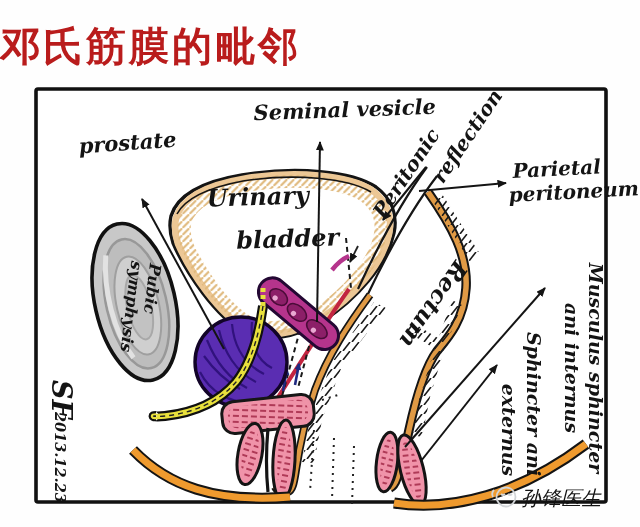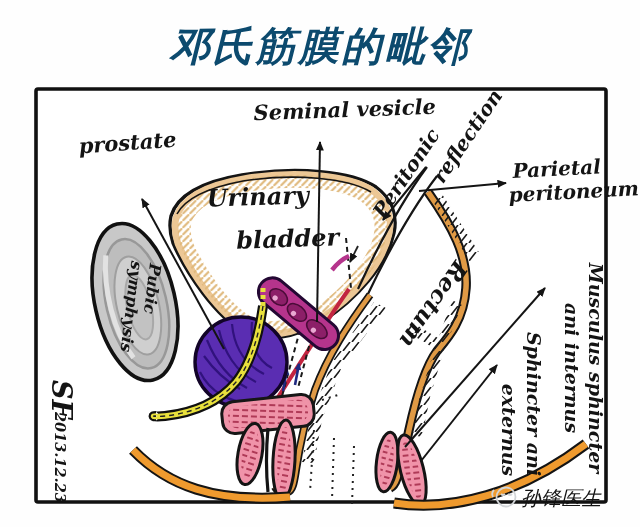--- a/index.html
+++ b/index.html
@@ -1,20 +1,20 @@
 <!DOCTYPE html>
 <html><head>
 <meta charset="utf-8">
 <style>
   html,body{margin:0;padding:0;background:#ffffff;}
   #stage{position:relative;width:640px;height:527px;background:#fefefe;overflow:hidden;
          font-family:"DejaVu Serif", serif;}
-  #title{position:absolute;top:26px;left:0;width:100%;text-align:center;
+  #title{position:absolute;top:26px;left:0;width:100%;text-align:left;
          font-family:"DejaVu Sans", sans-serif;font-weight:bold;font-size:40px;
-         color:#0c4a6e;letter-spacing:3px;line-height:1;font-style:italic;}
+         color:#b91c1c;letter-spacing:3px;line-height:1;}
   svg{position:absolute;left:0;top:0;}
   text{font-family:"DejaVu Serif", serif;font-style:italic;fill:#141414;}
   .hand{font-weight:600;}
 </style>
 </head>
 <body>
 
 <div id="stage">
   <div id="title">邓氏筋膜的毗邻</div>
 

